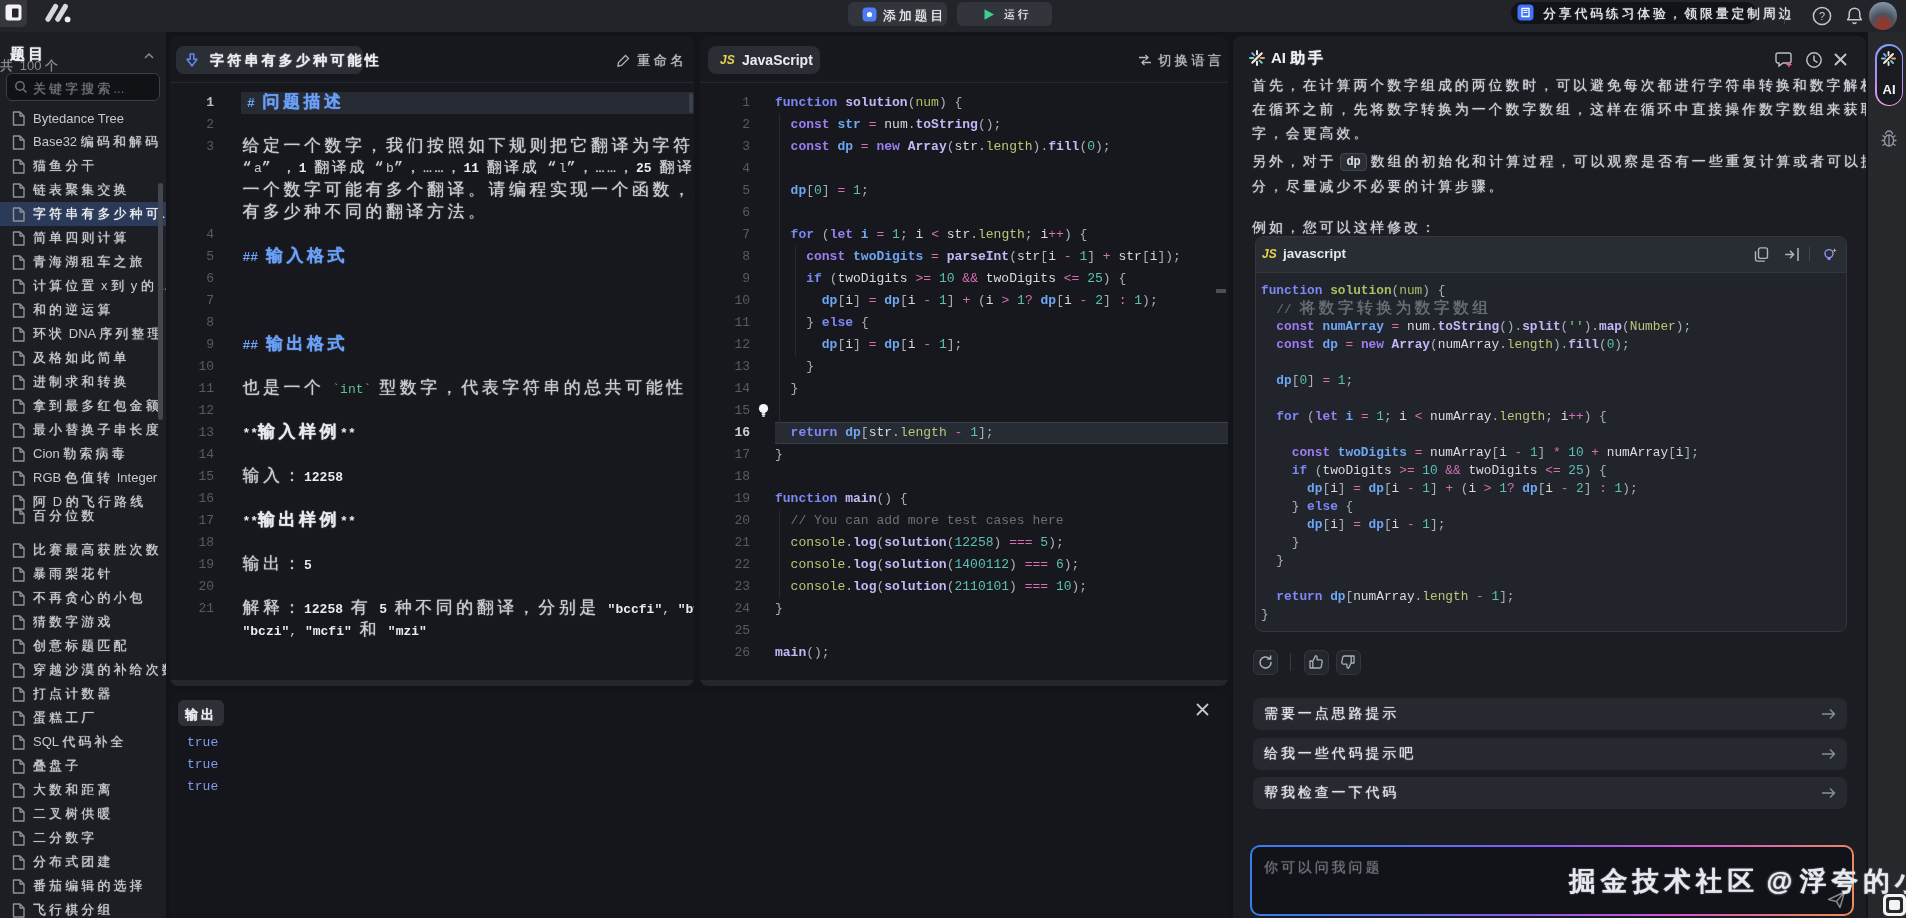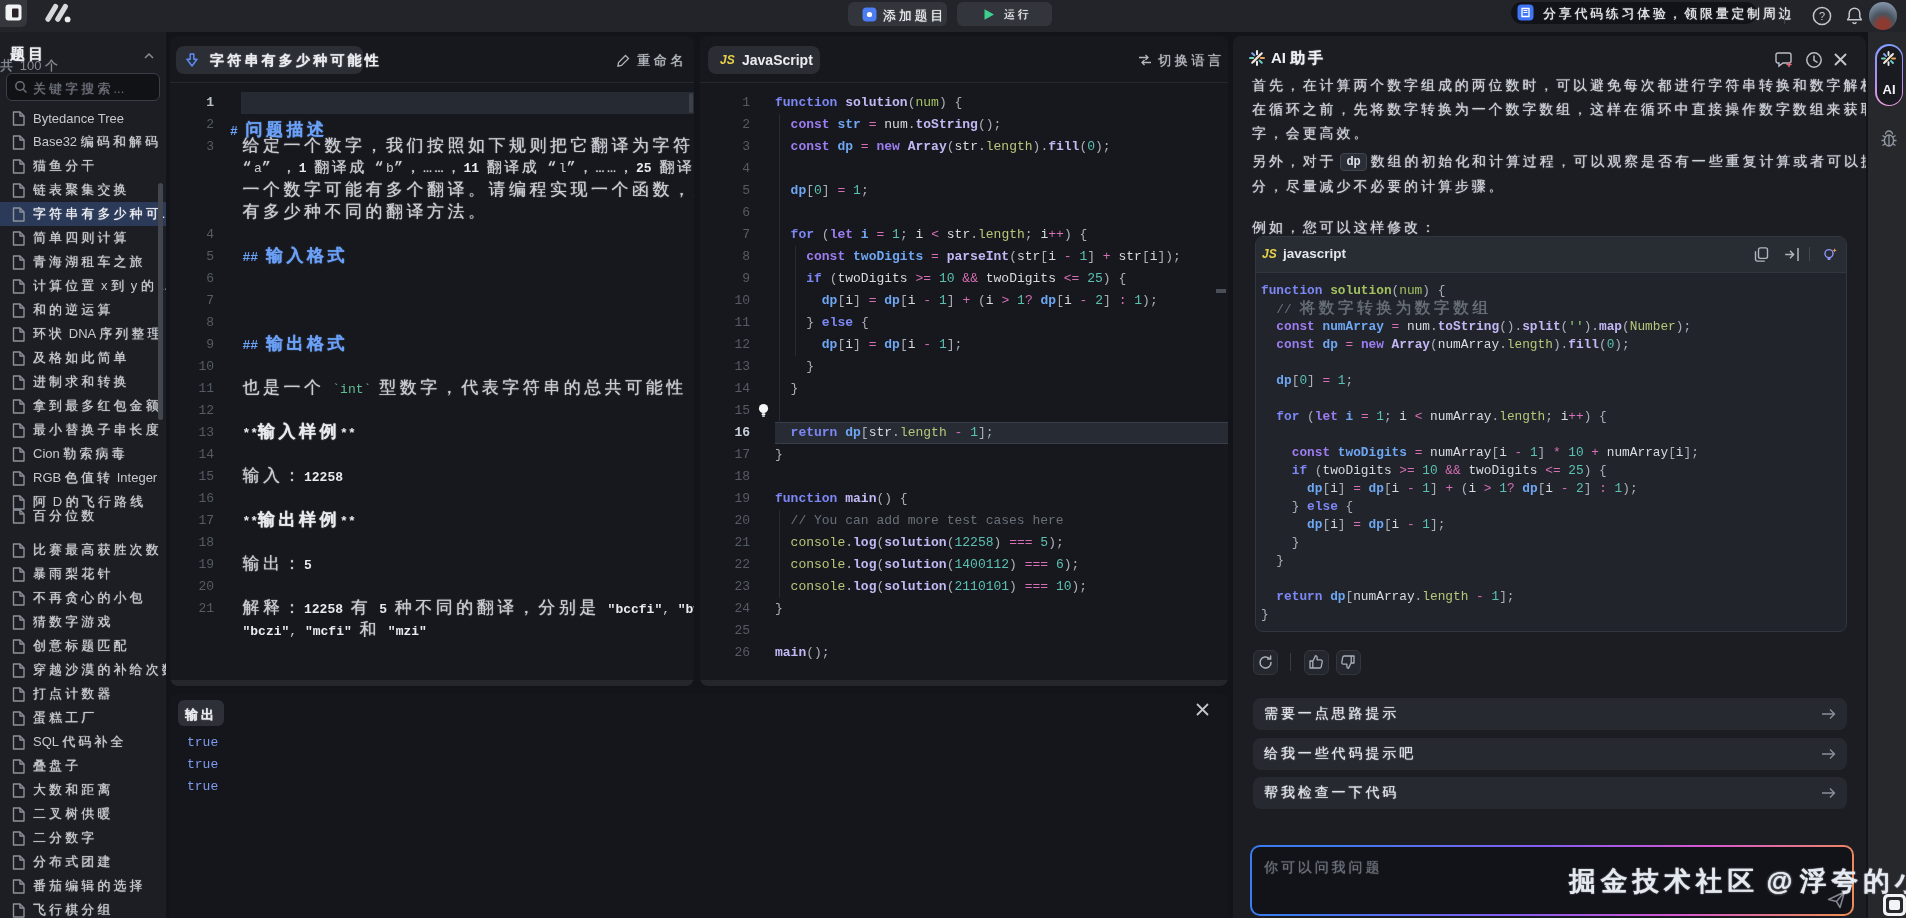--- a/index.html
+++ b/index.html
@@ -353,21 +353,21 @@
       <path d="M5.2 1h3.6v5.2H12L7 13 2 6.2h3.2z" fill="none" stroke="#5b8cf5" stroke-width="1.5" stroke-linejoin="round"></path>
     </svg>
   <div class="abs" style="left:40px;top:16px;font-size:14px;font-weight:bold;color:#e9ebef;"><span class="z">字符串有多少种可能性</span></div>
   <svg class="abs" style="left:446px;top:17px" width="15" height="15" viewBox="0 0 15 15">
       <path d="M9.5 2.5l3 3-7 7-3.6.6.6-3.6z" fill="none" stroke="#aeb2ba" stroke-width="1.3"></path>
     </svg>
   <div class="abs" style="left:467px;top:16px;font-size:13.5px;color:#b4b8bf;"><span class="z13">重命名</span></div>
   <div class="abs" style="left:0;top:46px;width:524px;height:1px;background:#26282e;"></div>
   <div class="abs" style="left:71px;top:56px;width:453px;height:22px;background:#252a33;"></div>
   <div class="gut" style="left:0;top:56px;width:44px;">1</div>
-  <div class="cline" style="left:60px;top:56px;margin-top:28px;"><span class="h"># <span class="zm">问题描述</span></span></div>
+  <div class="cline" style="left:77px;top:56px;"><span class="h"># <span class="zm">问题描述</span></span></div>
   <div class="gut" style="left:0;top:78px;width:44px;">2</div>
   <div class="gut" style="left:0;top:100px;width:44px;">3</div>
   <div class="cline" style="left:72.5px;top:100px;"><span class="t"><span class="zm">给定一个数字，我们按照如下规则把它翻译为字符串：</span> </span></div>
   <div class="cline" style="left:72.5px;top:122px;"><span class="t"><span class="zm2">“</span>a<span class="zm2">”</span> <span class="zm2">，</span><span class="bb">1</span> <span class="zm2">翻译成</span> <span class="zm2">“</span>b<span class="zm2">”，……，</span><span class="bb">11</span> <span class="zm2">翻译成</span> <span class="zm2">“</span>l<span class="zm2">”，……，</span><span class="bb">25</span> <span class="zm2">翻译成</span> z</span></div>
   <div class="cline" style="left:72.5px;top:144px;"><span class="t"><span class="zm">一个数字可能有多个翻译。请编程实现一个函数，用来计算一个数字</span></span></div>
   <div class="cline" style="left:72.5px;top:166px;"><span class="t"><span class="zm">有多少种不同的翻译方法。</span></span></div>
   <div class="gut" style="left:0;top:188px;width:44px;">4</div>
   <div class="gut" style="left:0;top:210px;width:44px;">5</div>
   <div class="cline" style="left:72.5px;top:210px;"><span class="h">## <span class="zm">输入格式</span></span></div>
   <div class="gut" style="left:0;top:232px;width:44px;">6</div>

